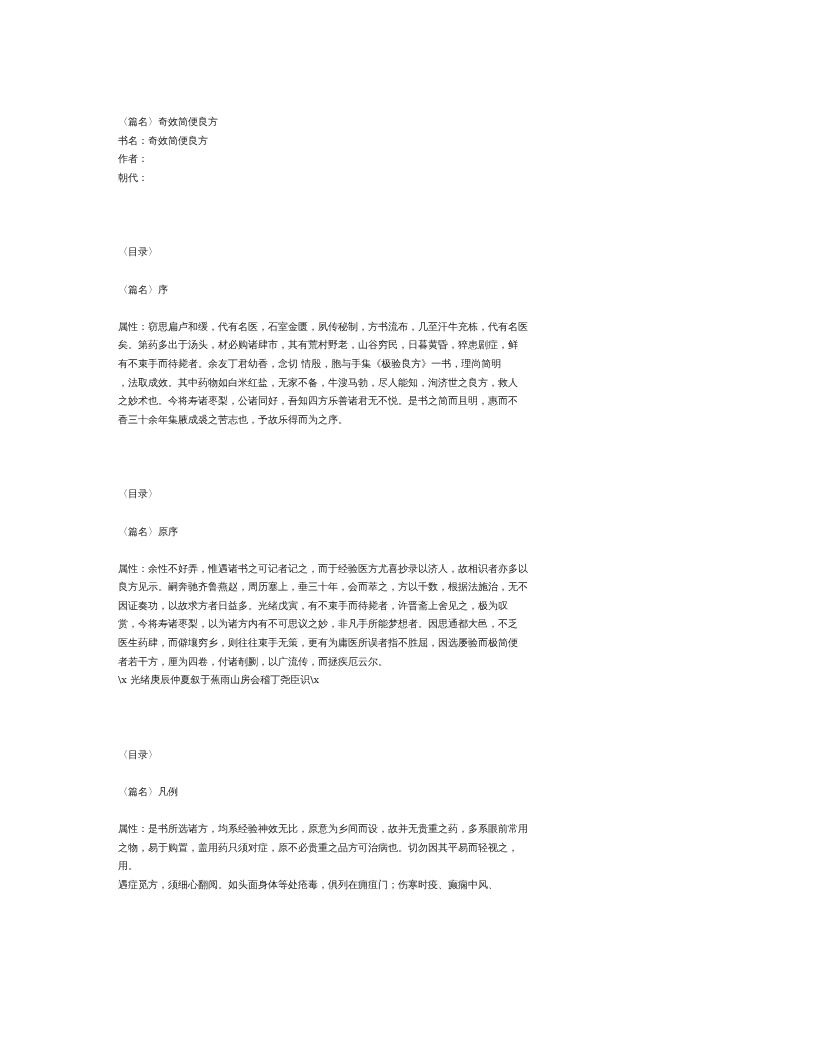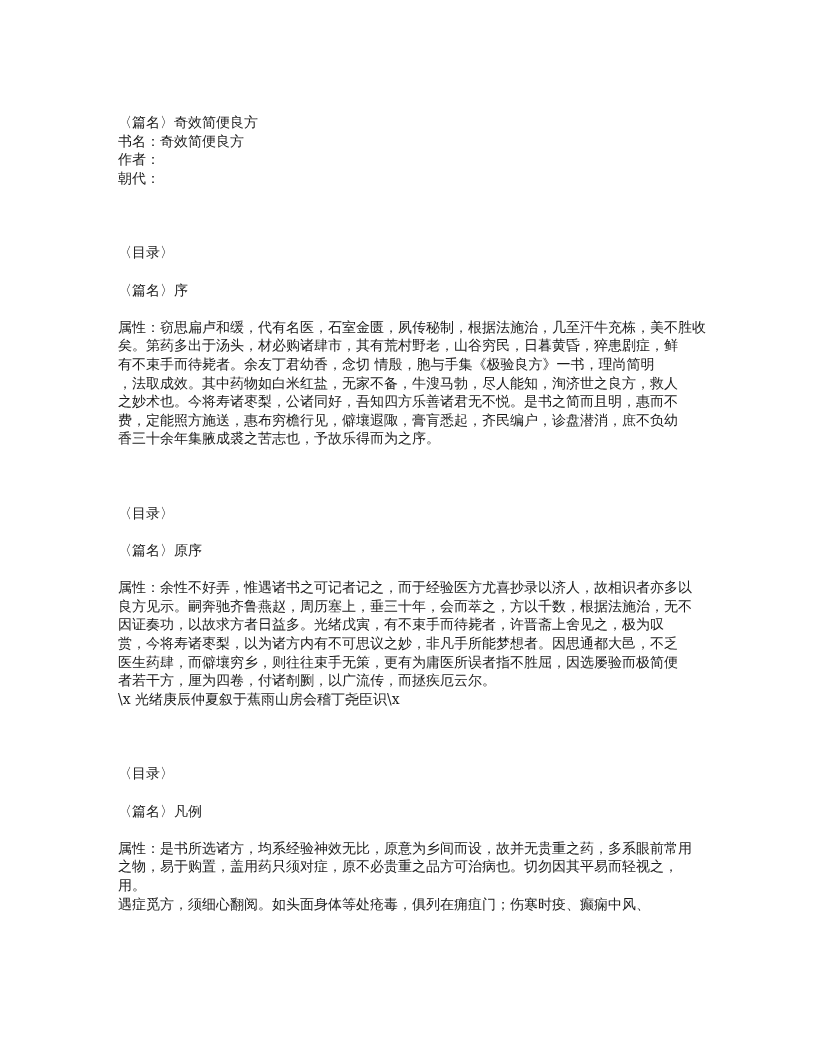--- a/index.html
+++ b/index.html
@@ -1,43 +1,42 @@
 <!DOCTYPE html>
 <html><head>
 <meta charset="utf-8">
 <style>
   html, body { margin: 0; padding: 0; background: #ffffff; }
   body { width: 816px; height: 1056px; position: relative; overflow: hidden;
          font-family: "DejaVu Serif", "Liberation Serif", serif; color: #1a1a1a; }
-  .page { position: absolute; left: 118px; top: 113px; width: 590px; font-size: 14px; line-height: 18.6px; }
+  .page { position: absolute; left: 118px; top: 113px; width: 590px; font-size: 10px; line-height: 18.6px; }
   .line { white-space: pre; display: block; min-height: 18.6px; }
   .gap-big { height: 56px; }
   .gap-small { height: 18.6px; }
 </style>
 </head>
 <body>
 
 <div class="page">
   <span class="line">〈篇名〉奇效简便良方</span>
   <span class="line">书名：奇效简便良方</span>
   <span class="line">作者：</span>
   <span class="line">朝代：</span>
 
   <div class="gap-big" style="height:56px"></div>
 
   <span class="line">〈目录〉</span>
   <div class="gap-small"></div>
   <span class="line">〈篇名〉序</span>
   <div class="gap-small"></div>
-  <span class="line">属性：窃思扁卢和缓，代有名医，石室金匮，夙传秘制，根据法施治，几至汗牛充栋，美不胜收</span>
+  <span class="line">属性：窃思扁卢和缓，代有名医，石室金匮，夙传秘制，方书流布，几至汗牛充栋，代有名医</span>
   <span class="line">矣。第药多出于汤头，材必购诸肆市，其有荒村野老，山谷穷民，日暮黄昏，猝患剧症，鲜</span>
   <span class="line">有不束手而待毙者。余友丁君幼香，念切 情殷，胞与手集《极验良方》一书，理尚简明</span>
   <span class="line">，法取成效。其中药物如白米红盐，无家不备，牛溲马勃，尽人能知，洵济世之良方，救人</span>
   <span class="line">之妙术也。今将寿诸枣梨，公诸同好，吾知四方乐善诸君无不悦。是书之简而且明，惠而不</span>
-  <span class="line">费，定能照方施送，惠布穷檐行见，僻壤遐陬，膏肓悉起，齐民编户，诊盘潜消，庶不负幼</span>
   <span class="line">香三十余年集腋成裘之苦志也，予故乐得而为之序。</span>
 
   <div class="gap-big" style="height:56px"></div>
 
   <span class="line">〈目录〉</span>
   <div class="gap-small"></div>
   <span class="line">〈篇名〉原序</span>
   <div class="gap-small"></div>
   <span class="line">属性：余性不好弄，惟遇诸书之可记者记之，而于经验医方尤喜抄录以济人，故相识者亦多以</span>
   <span class="line">良方见示。嗣奔驰齐鲁燕赵，周历塞上，垂三十年，会而萃之，方以千数，根据法施治，无不</span>

